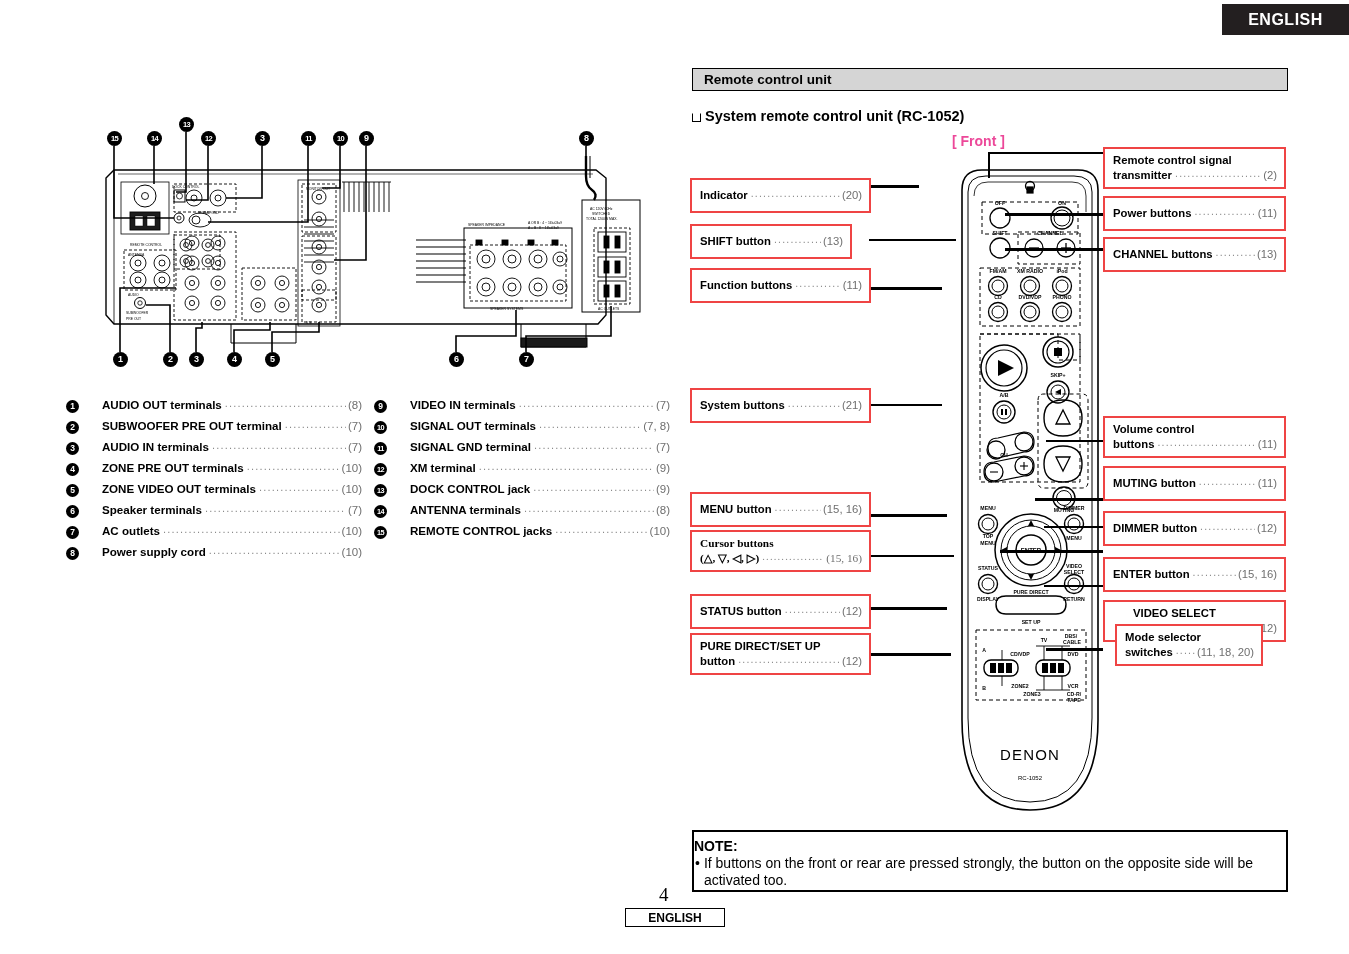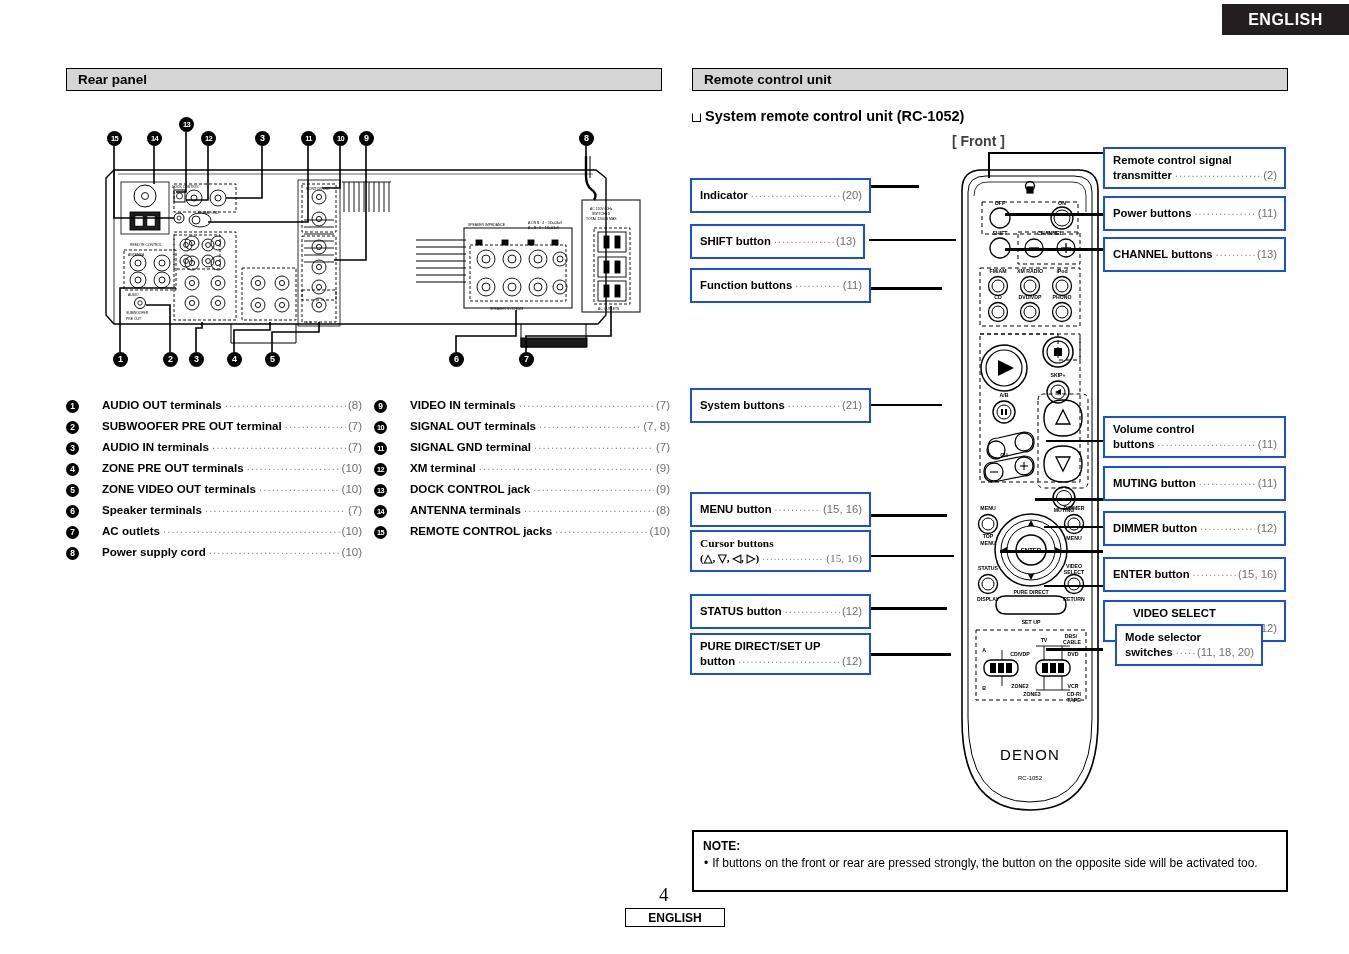--- a/index.html
+++ b/index.html
@@ -141,27 +141,27 @@
     border-top-color: #fff;
     margin-right: 4px;
     position: relative;
     top: 1px;
   }
   #front-label {
     position: absolute;
     left: 952px; top: 133px;
     font-size: 14px;
     font-weight: bold;
-    color: #404040;
+    color: #ec4899;
   }
 
   
   .cbox {
     position: absolute;
-    border: 2px solid #1d4ed8;
+    border: 2px solid #ef4444;
     background: #fff;
     padding: 4px 7px 4px 8px;
     font-size: 11.3px;
     font-weight: bold;
     color: #000;
     line-height: 15px;
   }
   .cbox .line {
     display: flex;
     align-items: baseline;
@@ -200,22 +200,22 @@
     width: 180px; height: 660px;
   }
 
   
   #note-box {
     position: absolute;
     left: 692px; top: 830px;
     width: 596px; height: 62px;
     border: 2px solid #000;
     background: #fff;
-    padding: 6px 9px;
-    font-size: 12px;
+    padding: 6px 0;
+    font-size: 14px;
     color: #000;
     line-height: 17px;
   }
   #note-box .note-title { font-weight: bold; }
   #note-box .note-item { display: flex; }
   #note-box .note-item .dot { margin: 0 4px 0 1px; }
 
   
   #page-number {
     position: absolute;
@@ -238,23 +238,20 @@
     color: #000;
   }
 </style>
 </head>
 <body>
 
 <div id="page">
 
   <div id="english-tab">ENGLISH</div>
 
-  <div class="section-bar" id="bar-rear">
-    <span>Rear panel</span>
-  </div>
   <div class="section-bar" id="bar-remote">
     <span>Remote control unit</span>
   </div>
 
   <div id="rear-diagram">
     <svg width="596" height="285" viewBox="0 0 596 285" xmlns="http://www.w3.org/2000/svg">
       <g fill="none" stroke="#000" stroke-width="1">
 
         <path d="M40 78 L48 70 L530 70 L540 78 L540 215 L532 224 L48 224 L40 215 Z" stroke-width="1.4" fill="#fff"></path>
         <path d="M48 70 L48 224" stroke-width="0.8"></path>
@@ -775,21 +772,21 @@
   <div class="leader" style="left:1044px;top:585px; width:59px;  height:1.6px;"></div>
   <div class="leader" style="left:1046px;top:648px; width:57px;  height:2.5px;"></div>
 
   <div class="cbox" id="cb-indicator" style="left: 690px; top: 178px; width: 181px; padding-top: 8px; padding-bottom: 8px;">
       <div class="line">
         <span class="lbl">Indicator</span>
         <span class="dots">........................................</span>
         <span class="pg">(20)</span>
       </div>
     </div>
-  <div class="cbox" id="cb-shift" style="left: 690px; top: 224px; width: 175px; padding-top: 8px; padding-bottom: 8px;">
+  <div class="cbox" id="cb-shift" style="left: 690px; top: 224px; width: 162px; padding-top: 8px; padding-bottom: 8px;">
       <div class="line">
         <span class="lbl">SHIFT button</span>
         <span class="dots">........................................</span>
         <span class="pg">(13)</span>
       </div>
     </div>
   <div class="cbox" id="cb-function" style="left: 690px; top: 268px; width: 181px; padding-top: 8px; padding-bottom: 8px;">
       <div class="line">
         <span class="lbl">Function buttons</span>
         <span class="dots">........................................</span>

